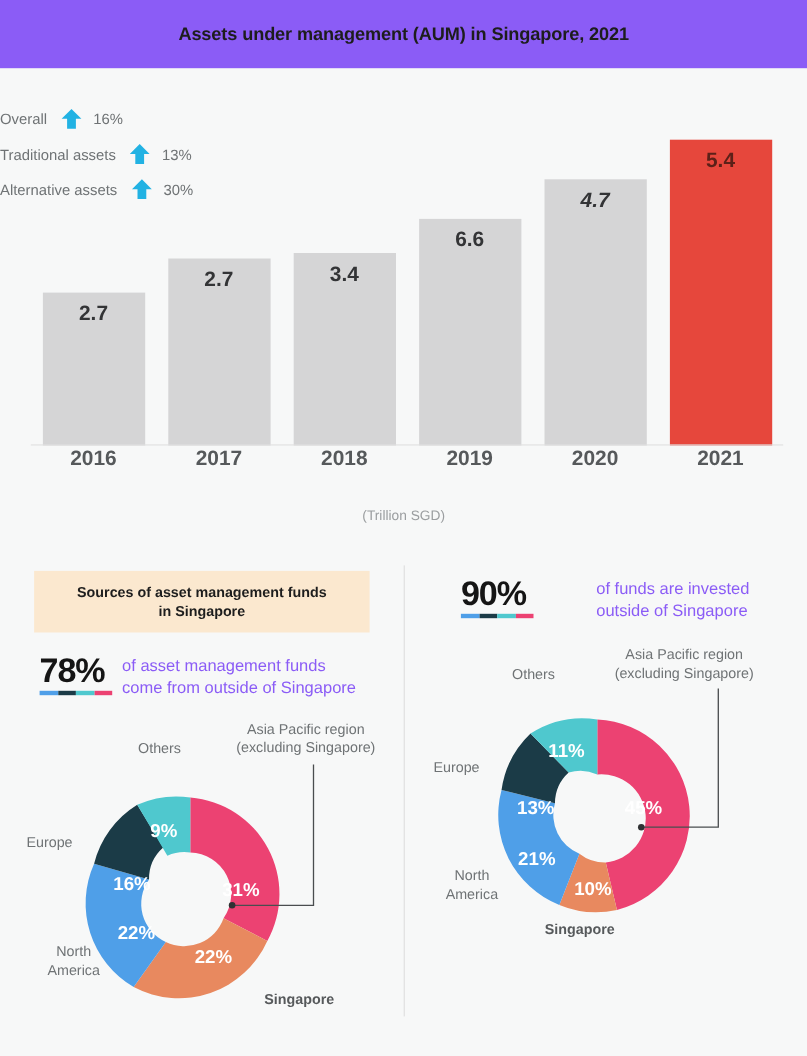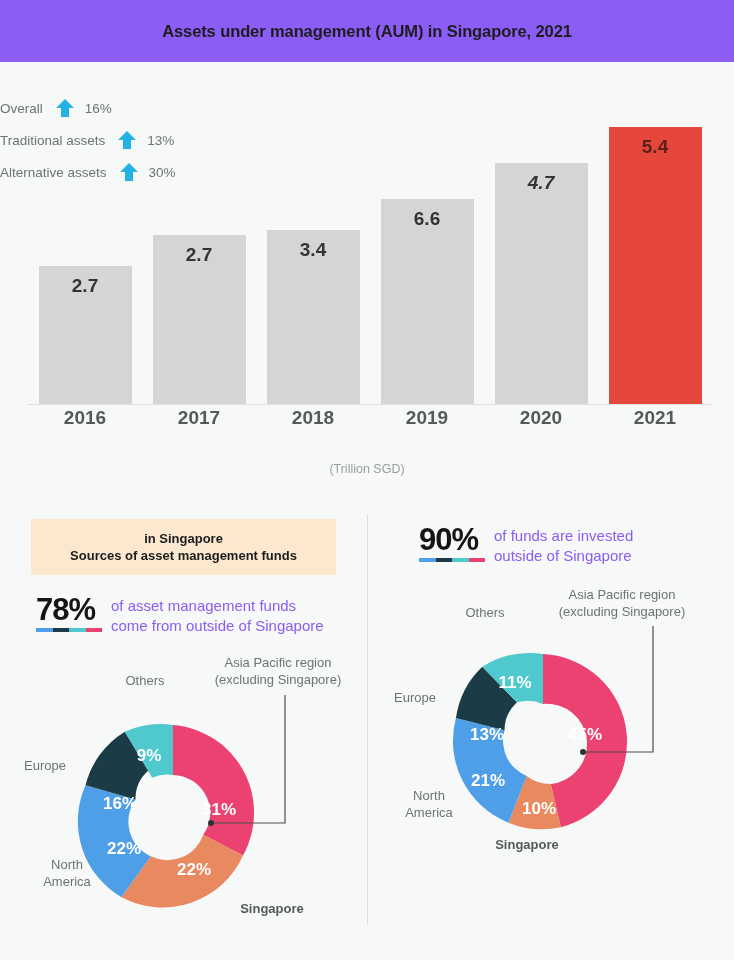--- a/index.html
+++ b/index.html
@@ -182,21 +182,21 @@
     width: 305px;
     margin-left: 30px;
   }
 
   .stat-row {
     display: flex;
     align-items: flex-start;
     margin-top: 19px;
   }
   .stat-row.left-stat { padding-left: 36px; }
-  .stat-row.right-stat { padding-left: 52px; }
+  .stat-row.right-stat { padding-left: 52px; gap: 48px; }
 
   .stat-pct-wrap { flex: none; }
   .stat-pct {
     font-size: 31px;
     font-weight: bold;
     color: #151515;
     line-height: 1;
     letter-spacing: -1px;
   }
   .stat-rule {
@@ -332,22 +332,22 @@
 
 <div class="unit-caption">(Trillion SGD)</div>
 
 <div class="vdivider"></div>
 
 <div class="panels">
 
   <div class="panel">
 
     <div class="panel-header left-hdr">
+      <div>Sources of asset management funds</div>
       <div>in Singapore</div>
-      <div>Sources of asset management funds</div>
     </div>
 
     <div class="stat-row left-stat">
       <div class="stat-pct-wrap">
         <div class="stat-pct">78%</div>
         <div class="stat-rule">
           <span style="background:#4f9fe8"></span>
           <span style="background:#1b3b47"></span>
           <span style="background:#4fc8ce"></span>
           <span style="background:#ec4272"></span>

